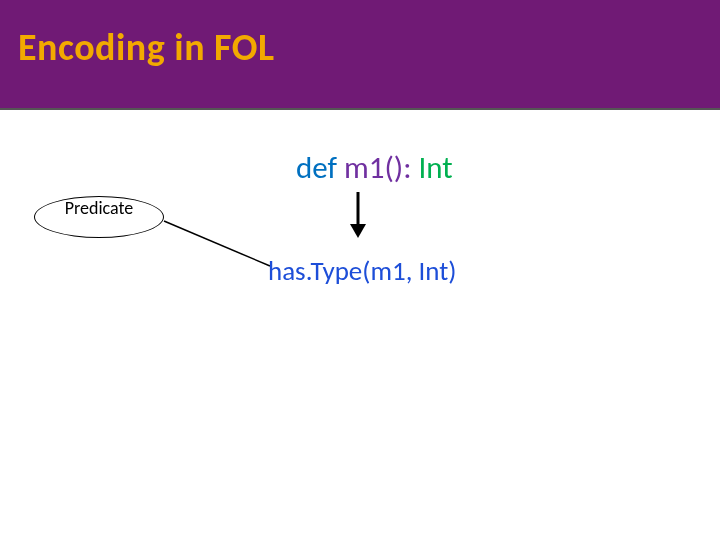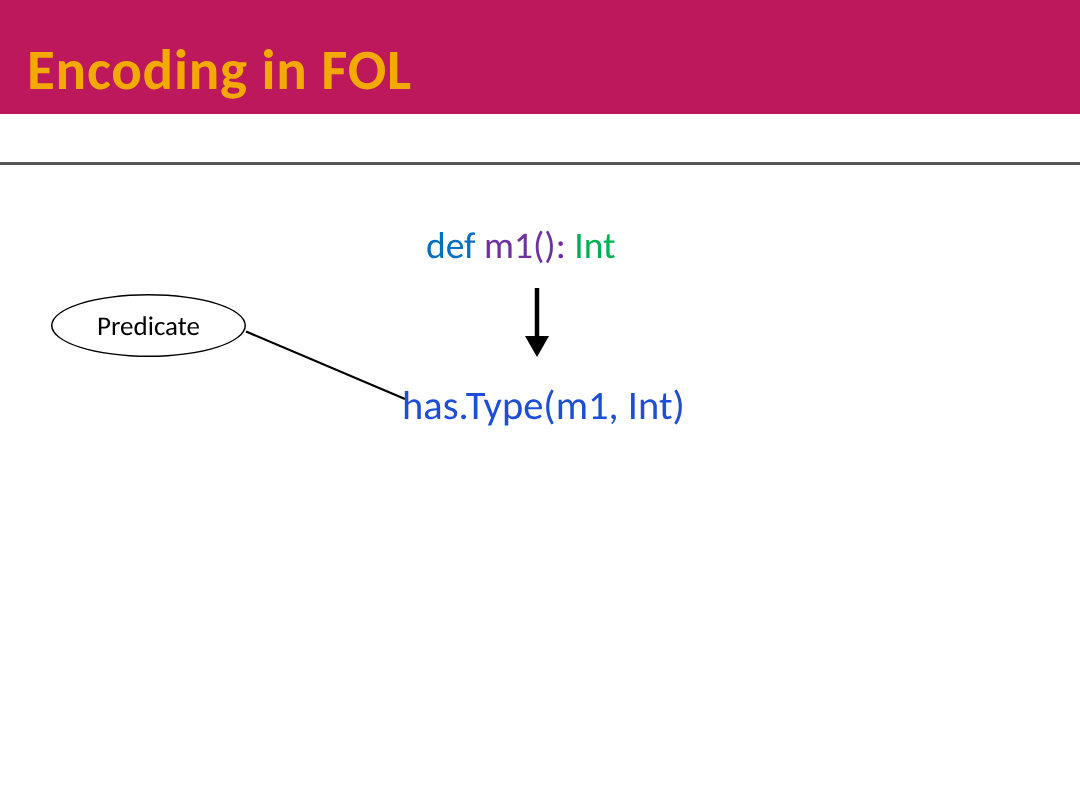--- a/index.html
+++ b/index.html
@@ -3,46 +3,46 @@
 <meta charset="utf-8">
 <style>
   * { margin: 0; padding: 0; box-sizing: border-box; }
   html, body { width: 720px; height: 540px; overflow: hidden; }
   body {
     background: #fff;
     font-family: "Calibri", "Segoe UI", Arial, sans-serif;
     position: relative;
   }
   .title-bar {
-    background: #be185d;
+    background: #701a75;
     width: 100%;
-    height: 76px;
+    height: 108px;
     padding: 24px 0 0 18px;
   }
   .title {
     color: #f2a900;
     font-size: 38px;
     font-weight: 700;
     letter-spacing: 0.5px;
   }
   .title-underline {
     position: absolute;
     top: 108px;
     left: 0;
     width: 100%;
     height: 2px;
     background: #555;
   }
 
   .code-line {
     position: absolute;
     top: 148px;
-    left: 284px;
+    left: 296px;
     font-family: "Calibri", "Segoe UI", Arial, sans-serif;
-    font-size: 25px;
+    font-size: 31px;
     white-space: pre;
   }
   .kw  { color: #0070c0; }
   .ident { color: #7030a0; }
   .colon { color: #ff33cc; }
   .type  { color: #00b050; }
 
   .arrow {
     position: absolute;
     top: 192px;
@@ -53,21 +53,20 @@
 
   .predicate-oval {
     position: absolute;
     top: 196px;
     left: 34px;
     width: 130px;
     height: 42px;
     border: 1.5px solid #000;
     border-radius: 50%;
     display: flex;
-    align-items: center;
     justify-content: center;
     background: #fff;
   }
   .predicate-label {
     font-size: 18px;
     color: #000;
   }
 
   .connector {
     position: absolute;

